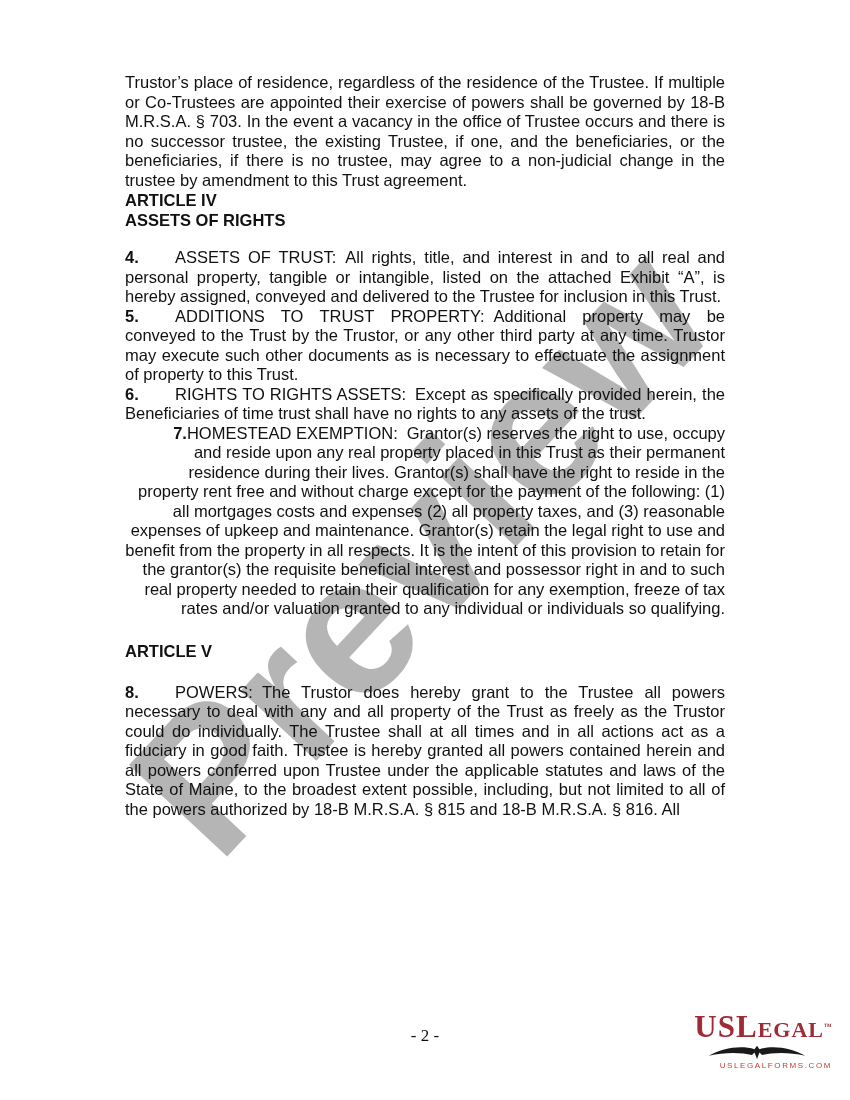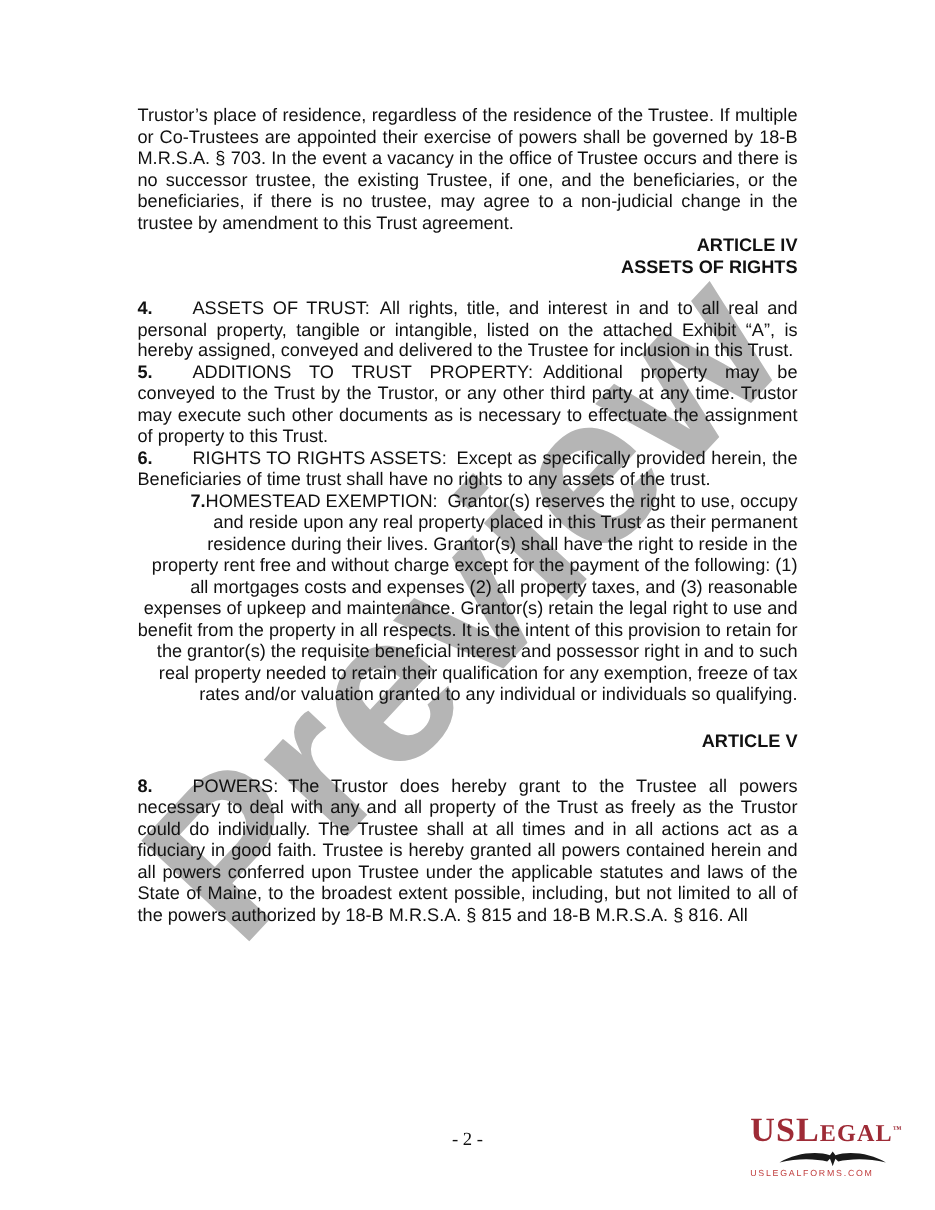--- a/index.html
+++ b/index.html
@@ -19,32 +19,32 @@
     font-weight:bold;
     color:#b5b5b5;
     white-space:nowrap;
     z-index:0;
     user-select:none;
   }
   .content{
     position:relative;
     z-index:1;
     margin:0 125px;
-    padding-top:96px;
+    padding-top:73px;
     width:600px;
     font-size:16.5px;
     line-height:19.5px;
   }
   p.para{margin:0;text-align:justify;}
   p.para.ragged{text-align:right;}
   .gap-lg{margin-bottom:38px;}
   .gap-md{margin-bottom:20px;}
   .gap-sm{margin-bottom:16px;}
   .article-heading{
-    text-align:right;
+    text-align:left;
     font-weight:bold;
     margin:0 0 18px 0;
   }
   .article-heading div{line-height:20px;}
   .sec-num{display:inline-block;width:50px;font-weight:bold;}
   .sec-title{font-weight:normal;margin-right:9px;}
   .footer-pagenum{
     position:absolute;
     left:0;right:0;
     top:1026px;
@@ -52,21 +52,21 @@
     font-family:"Liberation Serif", serif;
     font-size:17px;
     color:#111;
     z-index:1;
   }
   .logo{
     position:absolute;
     right:18px;
     top:1012px;
     width:150px;
-    text-align:left;
+    text-align:right;
     z-index:1;
   }
   .wordmark{
     font-family:"Liberation Serif", serif;
     font-weight:bold;
     color:#9e2b36;
     line-height:30px;
     white-space:nowrap;
   }
   .wm-lg{font-size:31px;letter-spacing:1px;}

